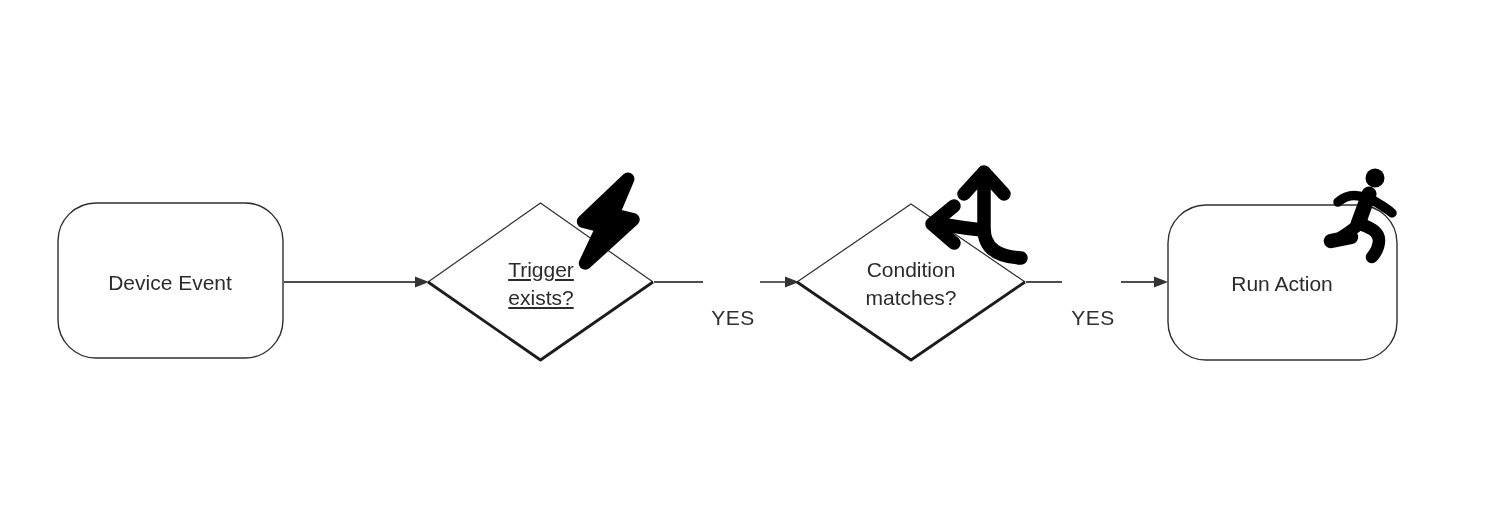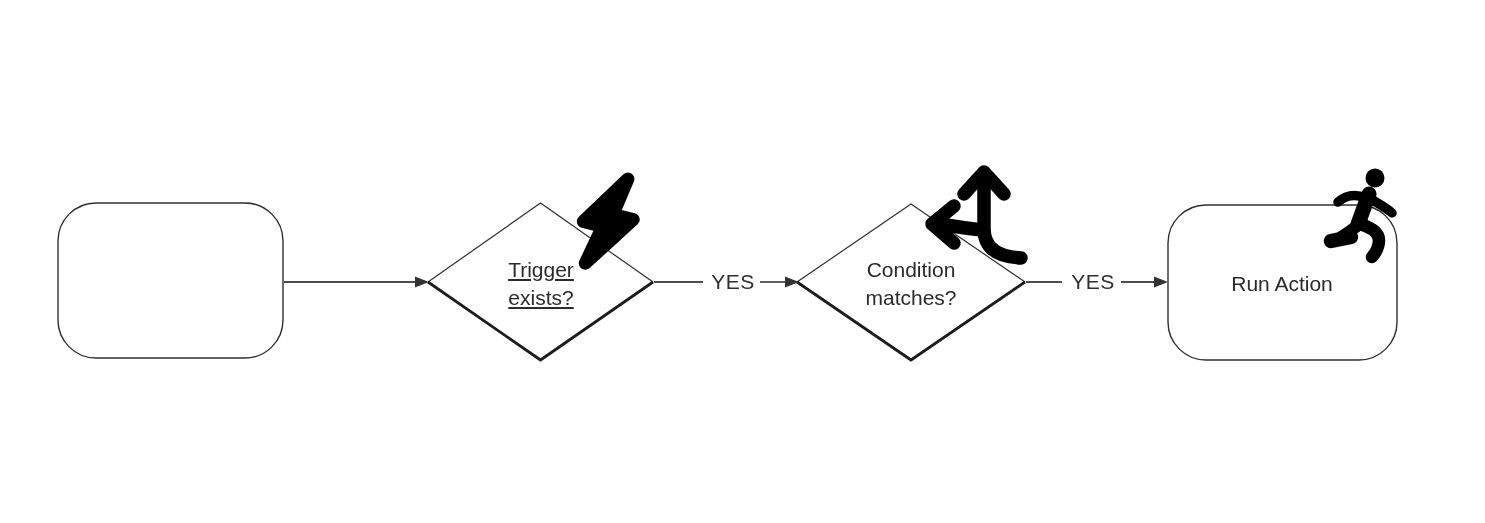--- a/index.html
+++ b/index.html
@@ -31,20 +31,21 @@
   }
   .label.wrap {
     white-space: normal;
   }
   .label.trigger-w { width: 112px; text-decoration: underline; }
   .label.condition-w { width: 126px; }
   .edge-label {
     font-size: 21px;
     color: #2e2e2e;
     letter-spacing: 0.5px;
+    margin-top: 36px;
   }
 </style>
 </head>
 <body>
 
 <div id="canvas">
 
   <svg id="shapes" width="1485" height="523" viewBox="0 0 1485 523" xmlns="http://www.w3.org/2000/svg">
 
     <rect x="58" y="203" width="225" height="155" rx="38" ry="38" fill="#ffffff" stroke="#2f2f2f" stroke-width="1.4"></rect>
@@ -95,20 +96,21 @@
       <circle cx="1375" cy="178" r="9.5" fill="#000000"></circle>
       <path d="M1369 194 L1358 224" fill="none" stroke="#000000" stroke-width="15" stroke-linecap="round"></path>
       <path d="M1366 198 C1356 194 1346 195 1338 202" fill="none" stroke="#000000" stroke-width="9.5" stroke-linecap="round"></path>
       <path d="M1371 199 C1379 204 1387 208 1392 213" fill="none" stroke="#000000" stroke-width="9.5" stroke-linecap="round"></path>
       <path d="M1362 222 C1352 230 1347 234 1341 237" fill="none" stroke="#000000" stroke-width="12" stroke-linecap="round"></path>
       <path d="M1331 241 L1351 237" fill="none" stroke="#000000" stroke-width="14.5" stroke-linecap="round"></path>
       <path d="M1360 224 Q1379 230 1379 240 Q1379 249 1372 257" fill="none" stroke="#000000" stroke-width="12.5" stroke-linecap="round"></path>
     </g>
   </svg>
 
+  <div class="label" style="left:170px; top:283px;">Device Event</div>
 
   <div class="label wrap trigger-w" style="left:541px; top:284px;">Trigger exists?</div>
 
   <div class="label edge-label" style="left:733px; top:282px;">YES</div>
 
   <div class="label wrap condition-w" style="left:911px; top:284px;">Condition matches?</div>
 
   <div class="label edge-label" style="left:1093px; top:282px;">YES</div>
 
   <div class="label" style="left:1282px; top:284px;text-align:right;">Run Action</div>

